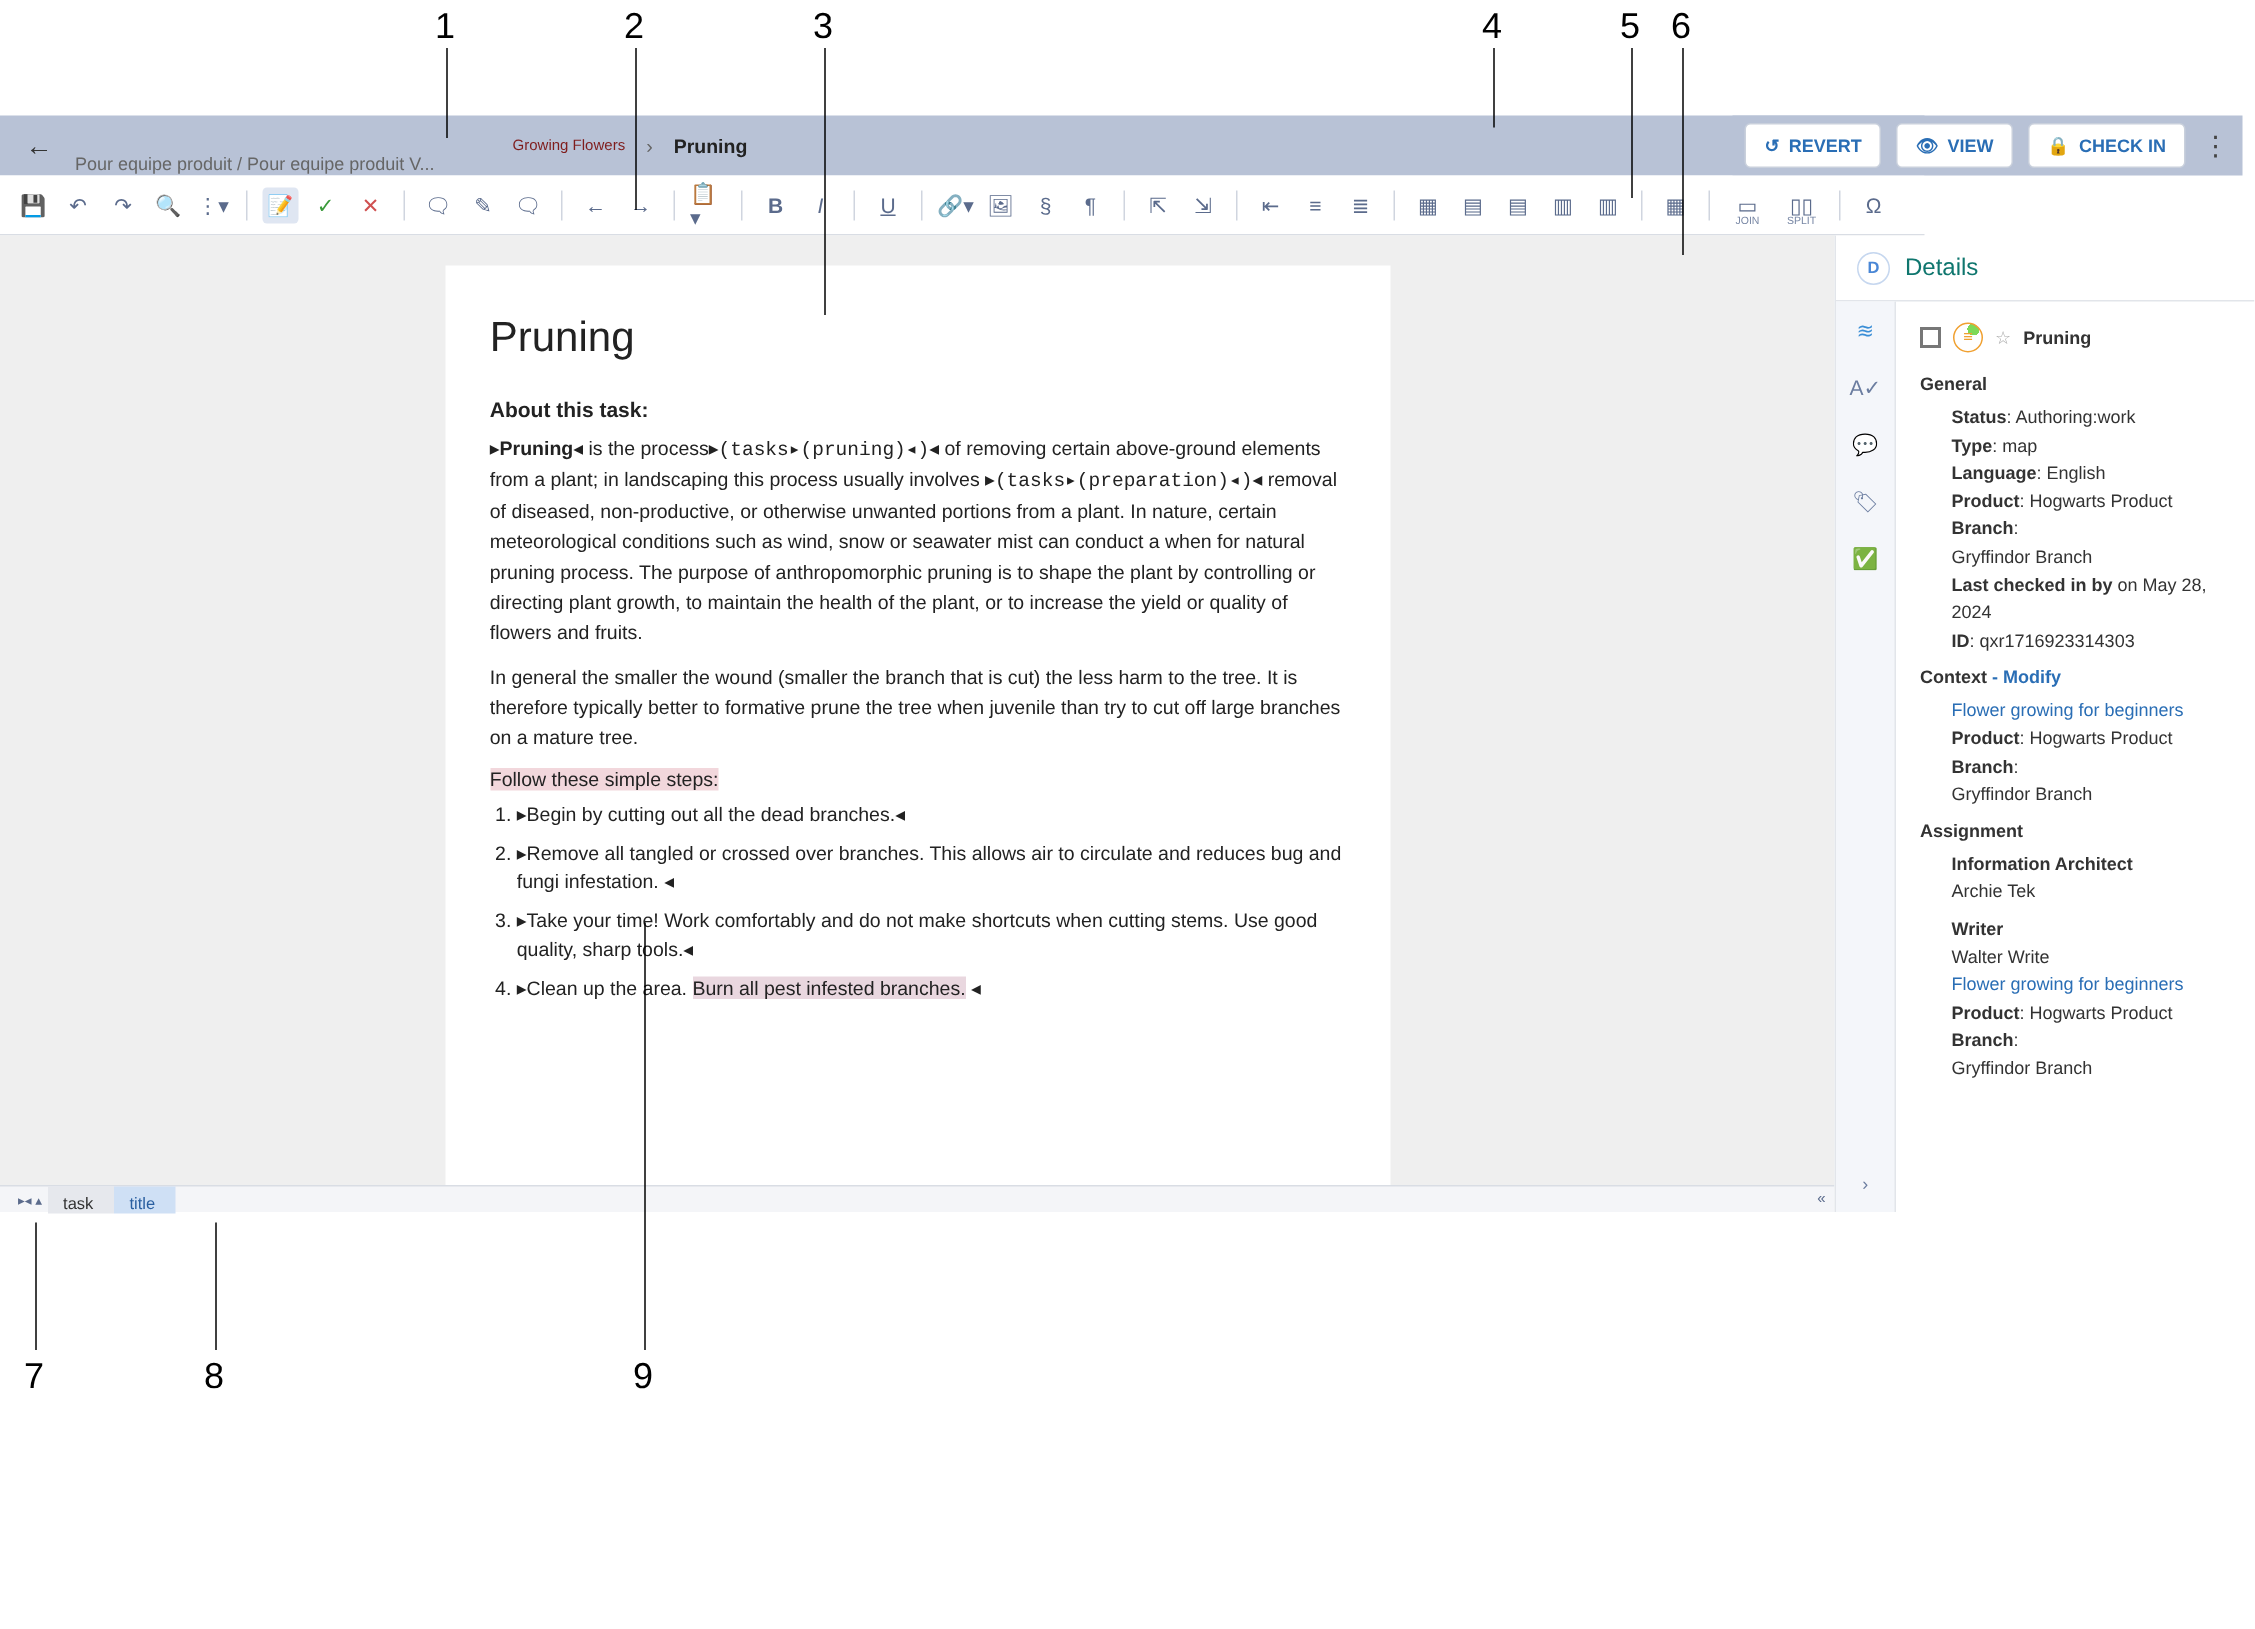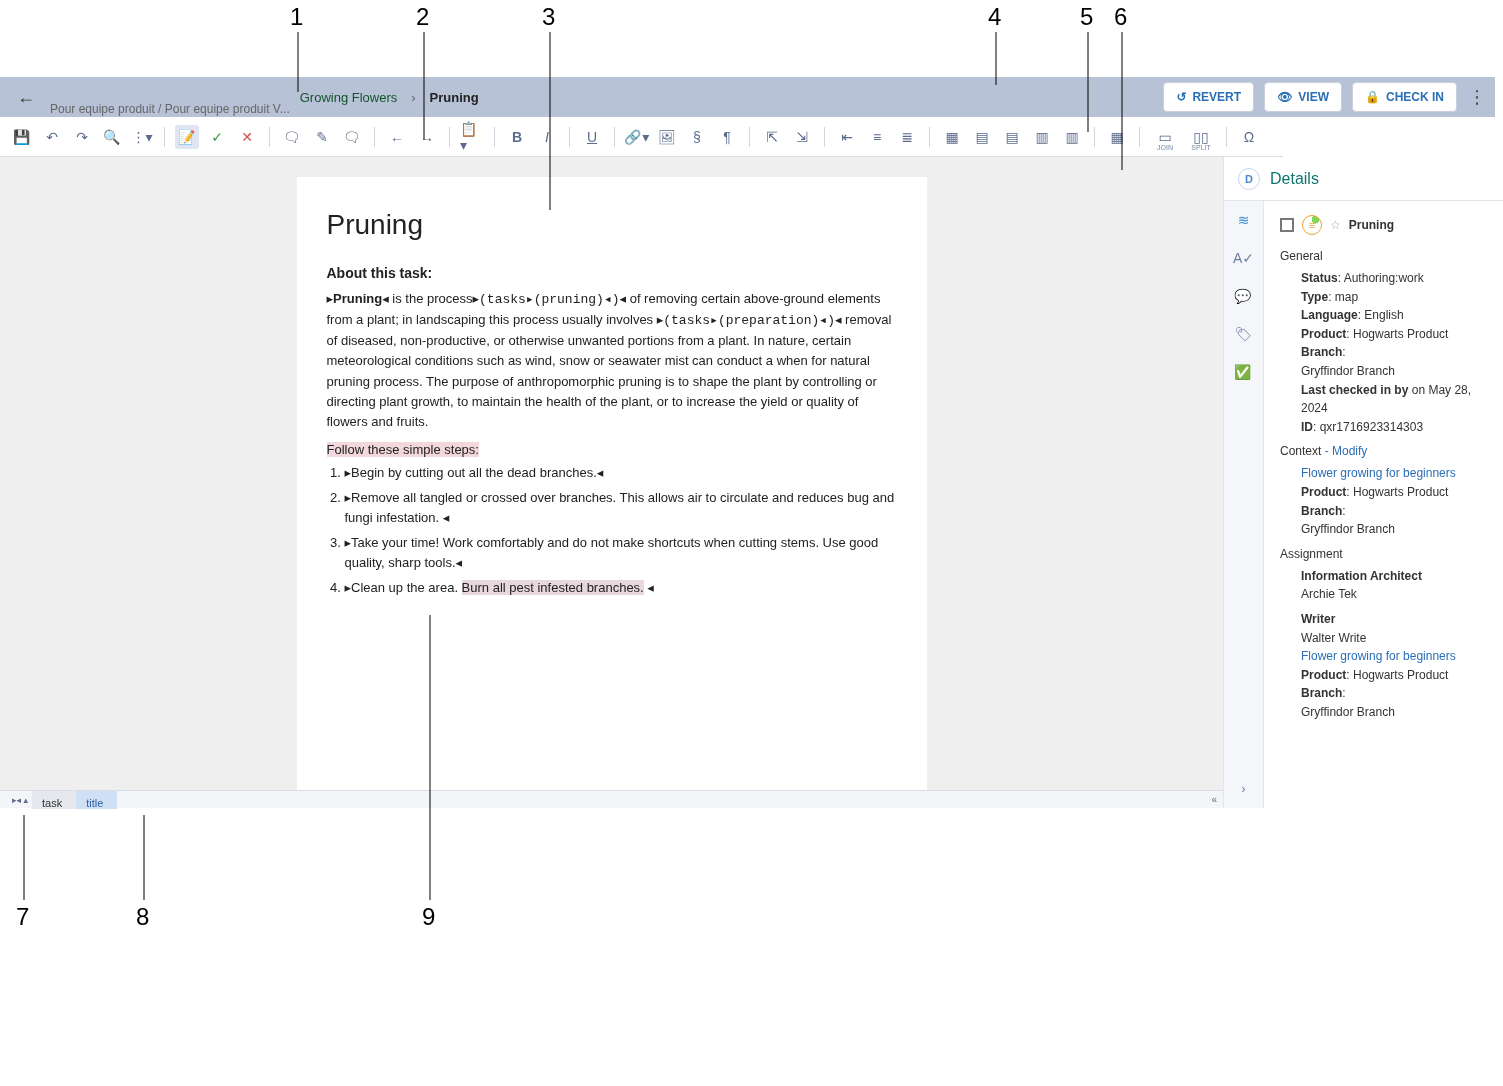--- a/index.html
+++ b/index.html
@@ -4,21 +4,21 @@
 <style>
   * { box-sizing: border-box; }
   html, body { margin:0; padding:0; height:100%; font-family: Arial, Helvetica, sans-serif; background:#fff; color:#222; }
   .annot-layer { position:absolute; inset:0; pointer-events:none; z-index:50; }
   .annot-line { stroke:#000; stroke-width:1; }
   .annot-num { font-size:24px; font-family: Arial; fill:#000; }
   .app { position:relative; width:1503px; height:1086px; }
   .topbar { position:absolute; left:0; top:77px; right:220px; height:40px; background:#b8c2d6; display:flex; align-items:center; padding:0 12px; gap:10px; }
   .topbar .back { width:28px; text-align:center; font-size:18px; color:#333; }
   .crumb-gray { color:#666; font-size:12px;margin-top:23px; }
-  .crumb-link { color:#14532d; font-size:13px; }
+  .crumb-link { color:#7f1d1d; font-size:10px;margin-left:42px; }
   .crumb-cur { color:#222; font-size:13px; font-weight:bold; }
   .crumb-sep { color:#666; font-size:13px; padding:0 4px; }
   .top-right { position:absolute; right:8px; top:77px; height:40px; display:flex; align-items:center; gap:10px; background:#b8c2d6; padding:0 8px;}
   .btn { background:#fff; border:1px solid #c9d0dc; border-radius:4px; height:30px; display:flex; align-items:center; gap:6px; padding:0 12px; color:#2a6eb5; font-size:12px; font-weight:bold; }
   .kebab { width:20px; text-align:center; color:#444; font-size:18px; }
   .toolbar { position:absolute; left:0; top:117px; right:220px; height:40px; background:#fff; border-bottom:1px solid #d9dde4; display:flex; align-items:center; padding:0 10px; gap:6px; }
   .tbtn { width:24px; height:24px; display:flex; align-items:center; justify-content:center; color:#5b6b8c; font-size:14px; border-radius:3px; }
   .tbtn.on { background:#dfe6f2; }
   .tsep { width:1px; height:20px; background:#d0d5df; margin:0 4px; }
   .editor-area { position:absolute; left:0; top:157px; right:280px; bottom:293px; background:#efefef; display:flex; justify-content:center; overflow:hidden; }
@@ -43,21 +43,21 @@
   .side-body { display:flex; height:calc(100% - 44px); }
   .side-tabs { width:40px; background:#f4f6fa; border-right:1px solid #e2e5ea; display:flex; flex-direction:column; align-items:center; padding-top:8px; gap:16px; }
   .side-tabs .ico { width:22px; height:22px; display:flex; align-items:center; justify-content:center; color:#6b7da0; font-size:14px; position:relative; }
   .side-tabs .collapse { margin-top:auto; margin-bottom:8px; font-size:12px; color:#6b7da0; }
   .side-pane { flex:1; padding:14px 12px 14px 16px; font-size:12px; color:#333; overflow:hidden; }
   .obj-row { display:flex; align-items:center; gap:8px; margin-bottom:14px; }
   .obj-row .sq { width:14px; height:14px; border:2px solid #777; }
   .obj-row .doc-ic { width:20px; height:20px; border:1px solid #f0a030; border-radius:50%; background:radial-gradient(circle at 70% 20%, #7ed957 0 4px, transparent 4px); display:flex; align-items:center; justify-content:center; color:#f0a030; font-size:11px;}
   .obj-row .star { color:#aaa; font-size:12px; }
   .obj-row .obj-title { font-weight:bold; }
-  .grp-head { font-weight:normal; font-size:12px; margin:8px 0 6px 0; }
+  .grp-head { font-weight:bold; font-size:12px; margin:8px 0 6px 0; }
   .kv { margin-left:21px; line-height:1.55; }
   .kv b { font-weight:bold; }
   .link { color:#2a6eb5; }
   
   .sublab { font-size:7px; color:#7887a5; position:absolute; bottom:-1px; left:0; right:0; text-align:center; }
   .tbtn.rel { position:relative; width:30px; height:26px; }
 </style>
 </head>
 <body>
 
@@ -173,20 +173,21 @@
     <div class="tbtn">Ω</div>
   </div>
 
   <div class="editor-area">
     <div class="page">
       <h1>Pruning</h1>
       <h4>About this task:</h4>
       <div class="para">
         ▸<b>Pruning</b>◂<span> is the process</span>▸<span class="code-ish">(tasks▸(pruning)◂)</span>◂<span> of removing certain above-ground elements from a plant; in landscaping this process usually involves </span>▸<span class="code-ish">(tasks▸(preparation)◂)</span>◂<span> removal of diseased, non-productive, or otherwise unwanted portions from a plant. In nature, certain meteorological conditions such as wind, snow or seawater mist can conduct a when for natural pruning process. The purpose of anthropomorphic pruning is to shape the plant by controlling or directing plant growth, to maintain the health of the plant, or to increase the yield or quality of flowers and fruits.</span>
       </div>
+      <div class="para">In general the smaller the wound (smaller the branch that is cut) the less harm to the tree. It is therefore typically better to formative prune the tree when juvenile than try to cut off large branches on a mature tree.</div>
       <div><span class="step-head">Follow these simple steps:</span></div>
       <ol class="steps">
         <li>▸<span>Begin by cutting out all the dead branches.</span>◂</li>
         <li>▸<span>Remove all tangled or crossed over branches. This allows air to circulate and reduces bug and fungi infestation. </span>◂</li>
         <li>▸<span>Take your time! Work comfortably and do not make shortcuts when cutting stems. Use good quality, sharp tools.</span>◂</li>
         <li>▸<span>Clean up the area. </span><span class="mark-pink">Burn all pest infested branches.</span> ◂</li>
       </ol>
     </div>
   </div>
 

